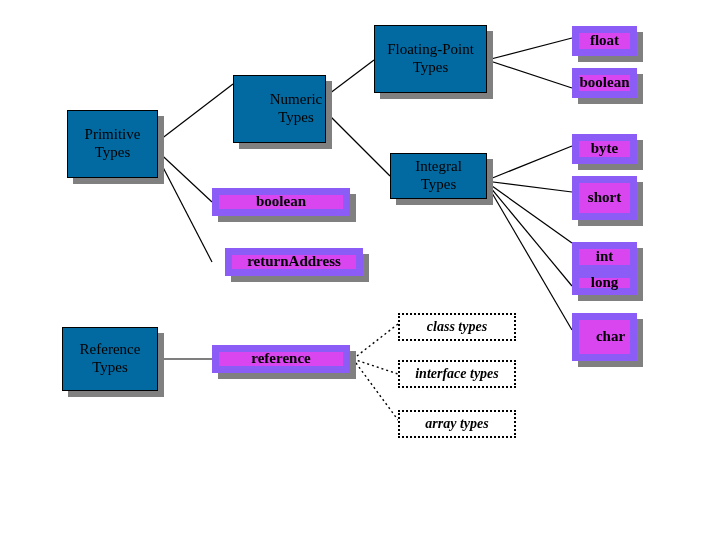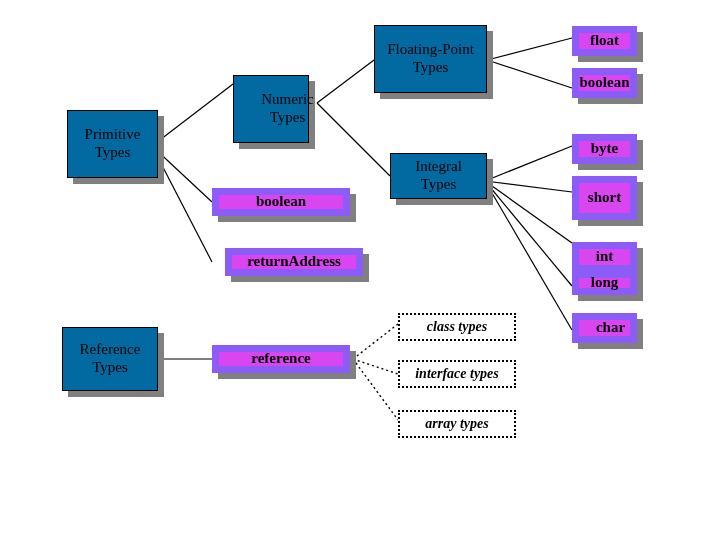--- a/index.html
+++ b/index.html
@@ -87,21 +87,21 @@
       <line x1="353" y1="359" x2="398" y2="324" stroke="#000000" stroke-width="1.4" stroke-dasharray="2,3"></line>
       <line x1="353" y1="359" x2="398" y2="374" stroke="#000000" stroke-width="1.4" stroke-dasharray="2,3"></line>
       <line x1="353" y1="359" x2="398" y2="420" stroke="#000000" stroke-width="1.4" stroke-dasharray="2,3"></line>
     </svg>
 
   <div class="node category" style="left:67px; top:110px; width:91px; height:68px;">
     <span class="label">Primitive
 Types</span>
   </div>
 
-  <div class="node category" style="left:233px; top:75px; width:76px; height:68px;padding-left:33px;">
+  <div class="node category" style="left:233px; top:75px; width:93px; height:68px;padding-left:33px;">
     <span class="label">Numeric
 Types</span>
   </div>
 
   <div class="node category" style="left:374px; top:25px; width:113px; height:68px;">
     <span class="label">Floating-Point
 Types</span>
   </div>
 
   <div class="node category" style="left:390px; top:153px; width:97px; height:46px;">
@@ -139,21 +139,21 @@
   </div>
 
   <div class="node leaf" style="left:572px; top:242px; width:65px; height:30px;">
     <span class="label">int</span>
   </div>
 
   <div class="node leaf" style="left:572px; top:271px; width:65px; height:24px;">
     <span class="label">long</span>
   </div>
 
-  <div class="node leaf" style="left:572px; top:313px; width:65px; height:30px;padding-left:12px;">
+  <div class="node leaf" style="left:572px; top:313px; width:65px; height:48px;padding-left:12px;">
     <span class="label">char</span>
   </div>
 
   <div class="node leaf" style="left:212px; top:345px; width:138px; height:28px;">
     <span class="label">reference</span>
   </div>
 
   <div class="node dotted" style="left:398px; top:313px; width:118px; height:28px;">
     <span class="label">class types</span>
   </div>

